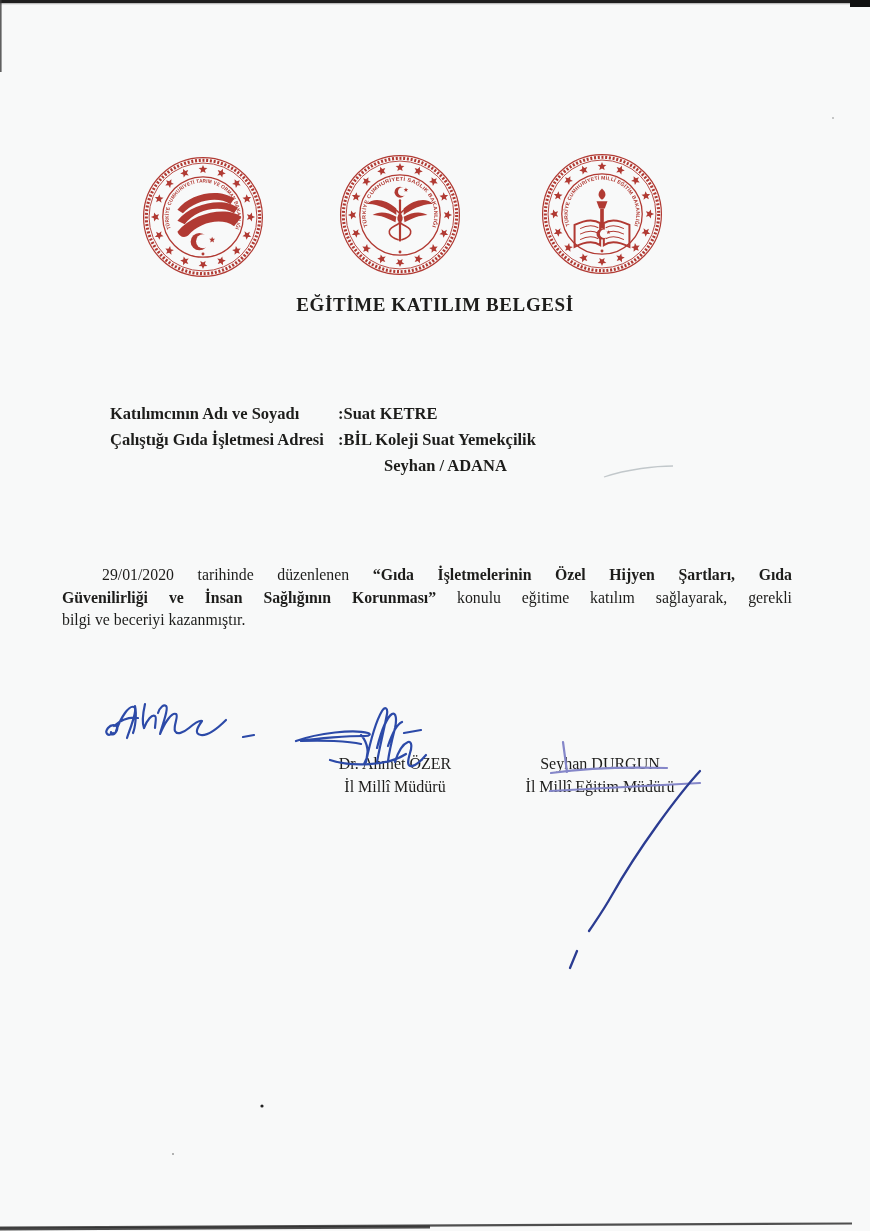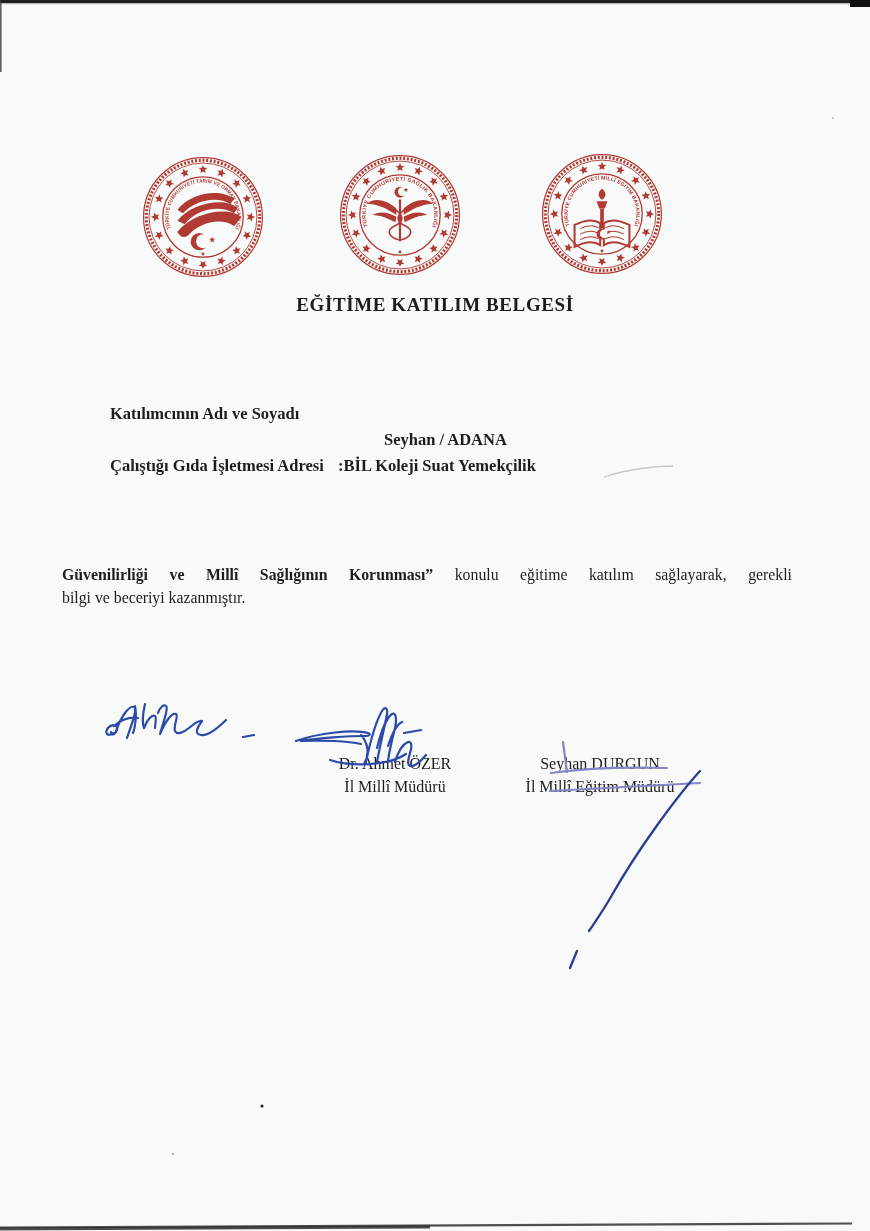--- a/index.html
+++ b/index.html
@@ -183,33 +183,35 @@
       <path d="M77.0,87.7 L77.6,89.2 L79.2,89.3 L78.0,90.3 L78.4,91.9 L77.0,91.0 L75.6,91.9 L76.0,90.3 L74.8,89.3 L76.4,89.2 Z"></path>
     </g>
   </svg>
     </div>
 
   <div class="doc-title">EĞİTİME KATILIM BELGESİ</div>
 
   <div class="info">
     <div class="info-row">
       <div class="info-label">Katılımcının Adı ve Soyadı</div>
+      <div class="info-value">:Suat KETRE</div>
+    </div>
+    <div class="info-row">
+      <div class="info-label">Çalıştığı Gıda İşletmesi Adresi</div>
+      <div class="info-value">:BİL Koleji Suat Yemekçilik</div>
     </div>
     <div class="info-row">
       <div class="info-label"></div>
       <div class="info-value indent">Seyhan / ADANA</div>
     </div>
-    <div class="info-row">
-      <div class="info-label">Çalıştığı Gıda İşletmesi Adresi</div>
-      <div class="info-value">:BİL Koleji Suat Yemekçilik</div>
-    </div>
   </div>
 
   <div class="body-par">
-    <span class="body-line"><b>Güvenilirliği ve Millî Sağlığının Korunması”</b><span> konulu eğitime katılım sağlayarak, gerekli</span></span>
+    <span class="body-line first"><span>29/01/2020 tarihinde düzenlenen </span><b>“Gıda İşletmelerinin Özel Hijyen Şartları, Gıda</b></span>
+    <span class="body-line"><b>Güvenilirliği ve İnsan Sağlığının Korunması”</b><span> konulu eğitime katılım sağlayarak, gerekli</span></span>
     <span class="body-line last">bilgi ve beceriyi kazanmıştır.</span>
   </div>
 
   <div class="sig-col" id="sig-col-1">
     <div class="sig-name">Dr. Ahmet ÖZER</div>
     <div class="sig-title">İl Millî Müdürü</div>
   </div>
   <div class="sig-col" id="sig-col-2">
     <div class="sig-name">Seyhan DURGUN</div>
     <div class="sig-title">İl Millî Eğitim Müdürü</div>

